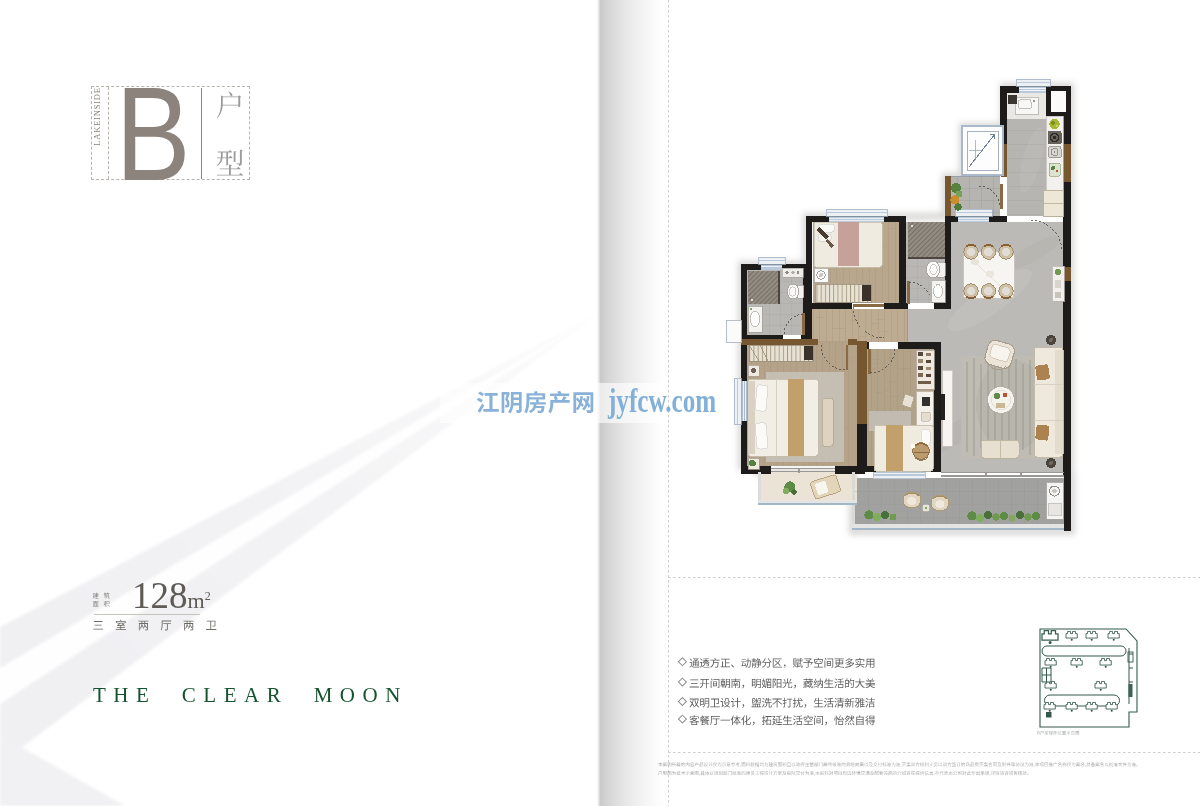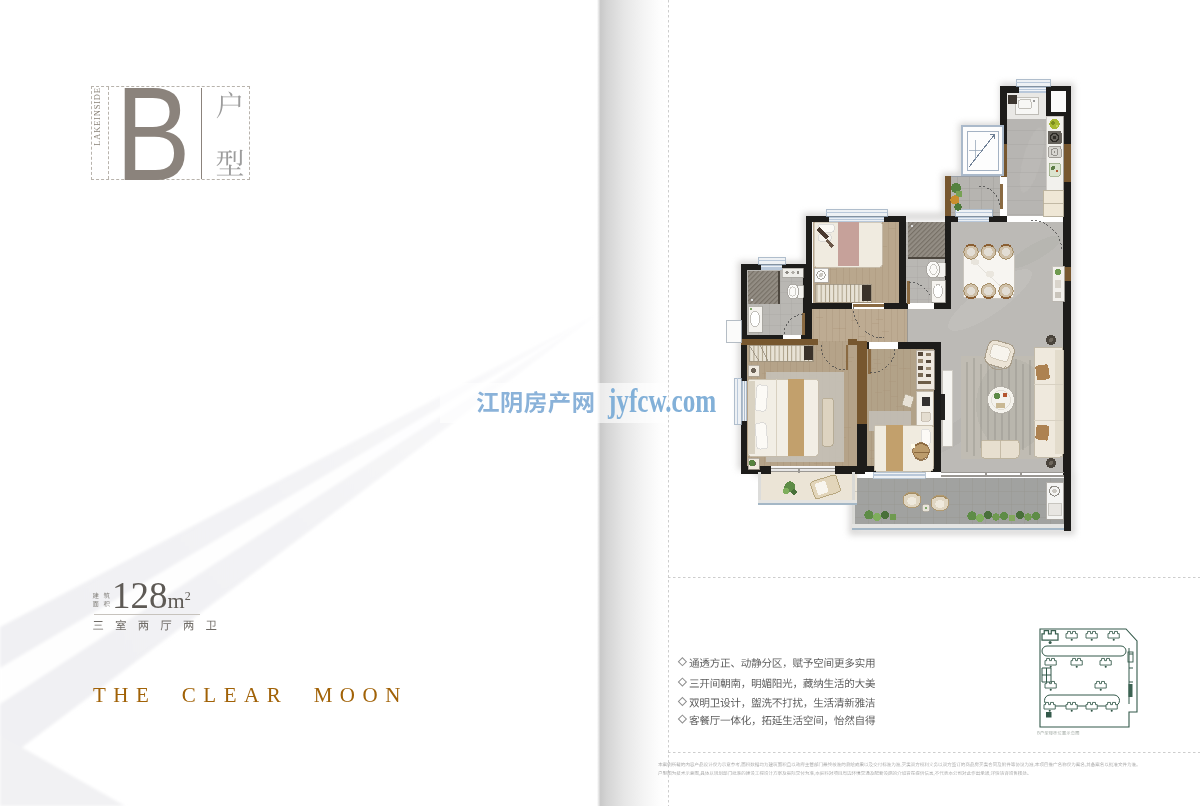--- a/index.html
+++ b/index.html
@@ -40,31 +40,31 @@
 
 <div class="abs" style="left:99px;top:78px;width:108px;height:112px;font-size:134px;line-height:112px;font-weight:400;color:#8b837c;transform:scaleX(0.84);text-align:center;">B</div>
 
 <div class="abs" style="left:201px;top:88px;width:1px;height:91px;background:#8b837c;"></div>
 
 <svg class="abs" style="left:0;top:0" width="1200" height="806" viewBox="0 0 1200 806">
     <path d="M228.6 91.5 228.3 91.6C229.2 92.7 230.3 94.5 230.7 95.9C232.6 97.2 234.2 93.5 228.6 91.5ZM222.8 104.7C222.8 103.7 222.8 102.7 222.8 101.8V97.2H238.3V104.7ZM221.0 96.1V101.9C221.0 107.2 220.4 113.1 216.7 117.9L217.1 118.3C221.1 114.6 222.3 109.8 222.7 105.5H238.3V107.2H238.6C239.3 107.2 240.2 106.8 240.2 106.6V97.5C240.7 97.4 241.2 97.2 241.3 97.0L239.1 95.2L238.0 96.4H223.2L221.0 95.4Z" fill="#9c9c9c"></path>
     <path d="M233.7 151.2V162.1H234.0C234.7 162.1 235.5 161.7 235.5 161.4V152.2C236.2 152.1 236.4 151.9 236.5 151.5ZM239.9 149.8V163.1C239.9 163.4 239.8 163.6 239.4 163.6C238.9 163.6 236.5 163.4 236.5 163.4V163.9C237.6 164.0 238.2 164.2 238.6 164.5C238.9 164.9 239.0 165.3 239.1 165.9C241.5 165.6 241.8 164.7 241.8 163.2V150.9C242.4 150.8 242.7 150.6 242.8 150.1ZM226.3 152.5V157.4H222.6L222.7 155.8V152.5ZM216.8 157.4 217.0 158.2H220.7C220.5 160.7 219.5 163.3 216.6 165.6L216.9 165.9C221.0 163.9 222.2 160.9 222.5 158.2H226.3V165.5H226.5C227.5 165.5 228.1 165.1 228.1 165.0V158.2H231.9C232.3 158.2 232.6 158.0 232.6 157.7C231.7 156.9 230.3 155.6 230.3 155.6L229.0 157.4H228.1V152.5H231.4C231.8 152.5 232.1 152.3 232.2 152.0C231.3 151.2 229.8 150.0 229.8 150.0L228.6 151.6H217.6L217.8 152.5H220.9V155.9L220.8 157.4ZM216.8 174.7 217.0 175.5H242.4C242.9 175.5 243.2 175.4 243.3 175.0C242.2 174.1 240.6 172.9 240.6 172.9L239.1 174.7H230.9V169.3H240.0C240.4 169.3 240.7 169.2 240.8 168.9C239.8 167.9 238.2 166.7 238.2 166.7L236.8 168.5H230.9V165.7C231.7 165.6 231.9 165.3 232.0 164.9L229.0 164.6V168.5H219.6L219.8 169.3H229.0V174.7Z" fill="#9c9c9c"></path>
   </svg>
 
-<div class="abs" style="left:112px;top:574px;width:120px;font-family:'Liberation Serif',serif;font-size:37px;color:#5e5a55;">128<span style="font-size:22px;">m<sup style="font-size:12px;">2</sup></span></div>
+<div class="abs" style="left:132px;top:574px;width:120px;font-family:'Liberation Serif',serif;font-size:37px;color:#5e5a55;">128<span style="font-size:22px;">m<sup style="font-size:12px;">2</sup></span></div>
 
 <div class="abs" style="left:94px;top:614px;width:106px;height:1px;background:#c7c3bd;"></div>
 
 <svg class="abs" style="left:0;top:0" width="1200" height="806" viewBox="0 0 1200 806">
     <path d="M95.0 593.2V593.6H96.2V594.0H94.6V594.4H96.2V594.9H95.0V595.3H96.2V595.8H94.9V596.2H96.2V596.7H94.7V597.0H96.2V597.7H96.7V597.0H98.5V596.7H96.7V596.2H98.3V595.8H96.7V595.3H98.1V594.4H98.5V594.0H98.1V593.2H96.7V592.6H96.2V593.2ZM96.7 594.4H97.7V594.9H96.7ZM96.7 594.0V593.6H97.7V594.0ZM93.1 595.5C93.1 595.4 93.3 595.3 93.4 595.3H94.2C94.1 595.8 93.9 596.3 93.8 596.8C93.6 596.5 93.5 596.2 93.4 595.8L93.0 595.9C93.2 596.5 93.3 596.9 93.6 597.2C93.4 597.6 93.1 597.9 92.7 598.2C92.8 598.3 93.0 598.4 93.1 598.5C93.4 598.3 93.7 598.0 93.9 597.6C94.6 598.2 95.5 598.4 96.7 598.4H98.5C98.5 598.2 98.6 598.0 98.7 597.9C98.3 597.9 96.9 597.9 96.7 597.9C95.6 597.9 94.7 597.8 94.1 597.2C94.4 596.6 94.5 595.8 94.6 594.9L94.4 594.8L94.3 594.9H93.7C94.0 594.4 94.4 593.8 94.7 593.1L94.4 593.0L94.2 593.0H92.9V593.4H94.0C93.8 594.0 93.4 594.5 93.3 594.7C93.2 594.9 93.0 595.1 92.9 595.1C93.0 595.2 93.1 595.4 93.1 595.5Z M107.0 596.1C107.3 596.4 107.7 596.9 107.9 597.2L108.3 597.0C108.1 596.6 107.7 596.2 107.3 595.9ZM103.8 597.2 103.9 597.6C104.5 597.5 105.4 597.3 106.2 597.1L106.2 596.7L105.3 596.9V595.3H106.1V594.8H103.9V595.3H104.8V597.0ZM106.5 594.7V596.2C106.5 596.8 106.3 597.6 105.3 598.2C105.4 598.2 105.6 598.4 105.7 598.5C106.7 597.9 106.9 597.0 106.9 596.2V595.2H108.3V597.6C108.3 598.1 108.4 598.2 108.5 598.3C108.6 598.4 108.7 598.4 108.8 598.4C108.9 598.4 109.1 598.4 109.2 598.4C109.3 598.4 109.4 598.4 109.5 598.3C109.5 598.3 109.6 598.2 109.7 598.1C109.7 598.0 109.7 597.8 109.7 597.6C109.6 597.5 109.4 597.4 109.3 597.4C109.3 597.6 109.3 597.8 109.3 597.8C109.3 597.9 109.3 597.9 109.3 597.9C109.2 598.0 109.2 598.0 109.1 598.0C109.1 598.0 109.0 598.0 108.9 598.0C108.9 598.0 108.9 598.0 108.8 597.9C108.8 597.9 108.8 597.8 108.8 597.7V594.7ZM104.8 592.6C104.6 593.3 104.2 594.0 103.7 594.5C103.8 594.5 104.0 594.6 104.1 594.7C104.4 594.5 104.6 594.1 104.8 593.7H105.2C105.3 594.0 105.5 594.4 105.5 594.7L106.0 594.5C105.9 594.3 105.8 594.0 105.7 593.7H106.6V593.3H105.0C105.1 593.1 105.2 592.9 105.3 592.7ZM107.3 592.6C107.1 593.3 106.8 593.9 106.4 594.4C106.5 594.4 106.7 594.6 106.8 594.7C107.0 594.4 107.2 594.1 107.4 593.7H107.9C108.1 594.0 108.3 594.4 108.4 594.6L108.8 594.5C108.7 594.3 108.5 594.0 108.4 593.7H109.5V593.3H107.6C107.6 593.1 107.7 592.9 107.8 592.7Z" fill="#7d7a74"></path>
     <path d="M95.0 604.1H96.3V604.8H95.0ZM95.0 603.7V603.0H96.3V603.7ZM95.0 605.2H96.3V605.9H95.0ZM92.9 601.2V601.7H95.3C95.3 602.0 95.2 602.3 95.2 602.5H93.2V606.7H93.6V606.4H97.7V606.7H98.2V602.5H95.7L95.9 601.7H98.5V601.2ZM93.6 605.9V603.0H94.5V605.9ZM97.7 605.9H96.8V603.0H97.7Z M108.4 604.9C108.7 605.4 109.0 606.2 109.2 606.7L109.6 606.5C109.5 606.0 109.1 605.3 108.8 604.7ZM107.1 604.7C106.9 605.4 106.5 606.0 106.1 606.4C106.3 606.5 106.5 606.6 106.5 606.7C107.0 606.3 107.3 605.6 107.5 604.8ZM107.1 601.7H108.9V603.7H107.1ZM106.6 601.3V604.1H109.4V601.3ZM106.0 600.9C105.5 601.1 104.5 601.3 103.7 601.4C103.8 601.5 103.8 601.7 103.9 601.8C104.2 601.7 104.6 601.7 104.9 601.6V602.7H103.8V603.1H104.9C104.6 603.8 104.1 604.7 103.7 605.1C103.8 605.3 103.9 605.5 104.0 605.6C104.3 605.2 104.7 604.5 104.9 603.9V606.7H105.4V603.7C105.6 604.1 105.9 604.6 106.1 604.8L106.4 604.4C106.2 604.2 105.6 603.4 105.4 603.2V603.1H106.4V602.7H105.4V601.5C105.7 601.5 106.1 601.4 106.3 601.3Z" fill="#7d7a74"></path>
     <path d="M93.9 621.0V621.9H102.5V621.0ZM94.6 624.8V625.6H101.6V624.8ZM93.2 628.7V629.6H103.1V628.7Z M116.8 627.0V627.8H120.4V629.3H115.8V630.1H125.9V629.3H121.2V627.8H124.9V627.0H121.2V625.8H120.4V627.0ZM117.3 626.0C117.6 625.9 118.2 625.9 123.6 625.4C123.9 625.7 124.1 626.0 124.3 626.2L124.9 625.7C124.4 625.1 123.5 624.2 122.7 623.6L122.0 624.0C122.3 624.3 122.7 624.5 123.0 624.8L118.6 625.1C119.2 624.7 119.9 624.1 120.5 623.5H124.6V622.7H117.1V623.5H119.4C118.7 624.1 118.0 624.7 117.8 624.8C117.5 625.1 117.2 625.2 117.0 625.3C117.1 625.5 117.2 625.9 117.3 626.0ZM120.1 620.0C120.2 620.3 120.4 620.6 120.5 620.9H115.9V623.0H116.7V621.7H124.8V623.0H125.7V620.9H121.5C121.3 620.6 121.1 620.2 120.9 619.8Z M138.9 623.1V630.4H139.7V623.9H141.5C141.4 625.3 141.1 627.0 139.8 628.2C140.0 628.3 140.3 628.6 140.4 628.8C141.3 628.0 141.7 627.0 142.0 626.1C142.4 626.5 142.7 627.0 142.9 627.4L143.4 626.7C143.2 626.3 142.7 625.6 142.2 625.1C142.3 624.7 142.3 624.3 142.3 623.9H144.4C144.3 625.3 144.1 627.0 142.8 628.2C143.0 628.3 143.2 628.6 143.4 628.8C144.2 628.0 144.7 627.0 144.9 626.0C145.5 626.8 146.1 627.6 146.5 628.2L147.0 627.5C146.6 626.9 145.8 625.9 145.1 625.1C145.2 624.7 145.2 624.3 145.2 623.9H147.1V629.3C147.1 629.5 147.0 629.6 146.8 629.6C146.6 629.6 145.8 629.6 145.0 629.6C145.2 629.8 145.3 630.2 145.3 630.4C146.4 630.4 147.0 630.4 147.4 630.3C147.8 630.1 148.0 629.9 148.0 629.3V623.1H145.2V621.5H148.4V620.7H138.4V621.5H141.5V623.1ZM142.3 621.5H144.4V623.1H142.3Z M161.7 620.6V624.5C161.7 626.2 161.7 628.3 160.7 629.8C160.9 629.9 161.3 630.2 161.4 630.4C162.4 628.7 162.6 626.3 162.6 624.5V621.5H171.2V620.6ZM163.2 623.2V624.1H166.9V629.3C166.9 629.5 166.9 629.5 166.6 629.5C166.4 629.5 165.6 629.5 164.8 629.5C164.9 629.8 165.0 630.1 165.1 630.4C166.2 630.4 166.9 630.4 167.3 630.2C167.7 630.1 167.8 629.8 167.8 629.3V624.1H170.9V623.2Z M184.1 623.1V630.4H184.9V623.9H186.7C186.6 625.3 186.3 627.0 185.0 628.2C185.2 628.3 185.5 628.6 185.6 628.8C186.5 628.0 186.9 627.0 187.2 626.1C187.6 626.5 187.9 627.0 188.1 627.4L188.6 626.7C188.4 626.3 187.9 625.6 187.4 625.1C187.5 624.7 187.5 624.3 187.5 623.9H189.6C189.5 625.3 189.3 627.0 188.0 628.2C188.2 628.3 188.4 628.6 188.6 628.8C189.4 628.0 189.9 627.0 190.1 626.0C190.7 626.8 191.3 627.6 191.7 628.2L192.2 627.5C191.8 626.9 191.0 625.9 190.3 625.1C190.4 624.7 190.4 624.3 190.4 623.9H192.3V629.3C192.3 629.5 192.2 629.6 192.0 629.6C191.8 629.6 191.0 629.6 190.2 629.6C190.4 629.8 190.5 630.2 190.5 630.4C191.6 630.4 192.2 630.4 192.6 630.3C193.0 630.1 193.2 629.9 193.2 629.3V623.1H190.4V621.5H193.6V620.7H183.6V621.5H186.7V623.1ZM187.5 621.5H189.6V623.1H187.5Z M206.8 620.7V621.6H210.3V629.1H206.1V630.0H216.3V629.1H211.2V621.6H214.6V625.6C214.6 625.7 214.5 625.8 214.3 625.8C214.0 625.8 213.2 625.8 212.4 625.8C212.5 626.0 212.6 626.4 212.7 626.6C213.7 626.6 214.5 626.6 214.9 626.5C215.3 626.4 215.4 626.1 215.4 625.6V620.7Z" fill="#6e6a65"></path>
   </svg>
 
-<div class="abs" style="left:93px;top:683px;font-family:'Liberation Serif',serif;font-size:21px;letter-spacing:7.5px;color:#a16207;">THE&nbsp;&nbsp;CLEAR&nbsp;&nbsp;MOON</div>
+<div class="abs" style="left:93px;top:683px;font-family:'Liberation Serif',serif;font-size:21px;letter-spacing:7.5px;color:#14532d;">THE&nbsp;&nbsp;CLEAR&nbsp;&nbsp;MOON</div>
 
 <svg class="abs" style="left:0;top:0" width="1200" height="806" viewBox="0 0 1200 806">
 <defs>
  <pattern id="shower" width="3.4" height="3.4" patternUnits="userSpaceOnUse" patternTransform="rotate(45)">
   <rect width="3.4" height="3.4" fill="#938d84"></rect>
         <rect width="1.1" height="3.4" fill="#766f65"></rect>
  </pattern>
  <pattern id="hang" width="4.2" height="16" patternUnits="userSpaceOnUse">
   <rect width="4.2" height="16" fill="#e8e2d5"></rect>
         <rect x="1.7" width="0.9" height="16" fill="#a5997f"></rect>

